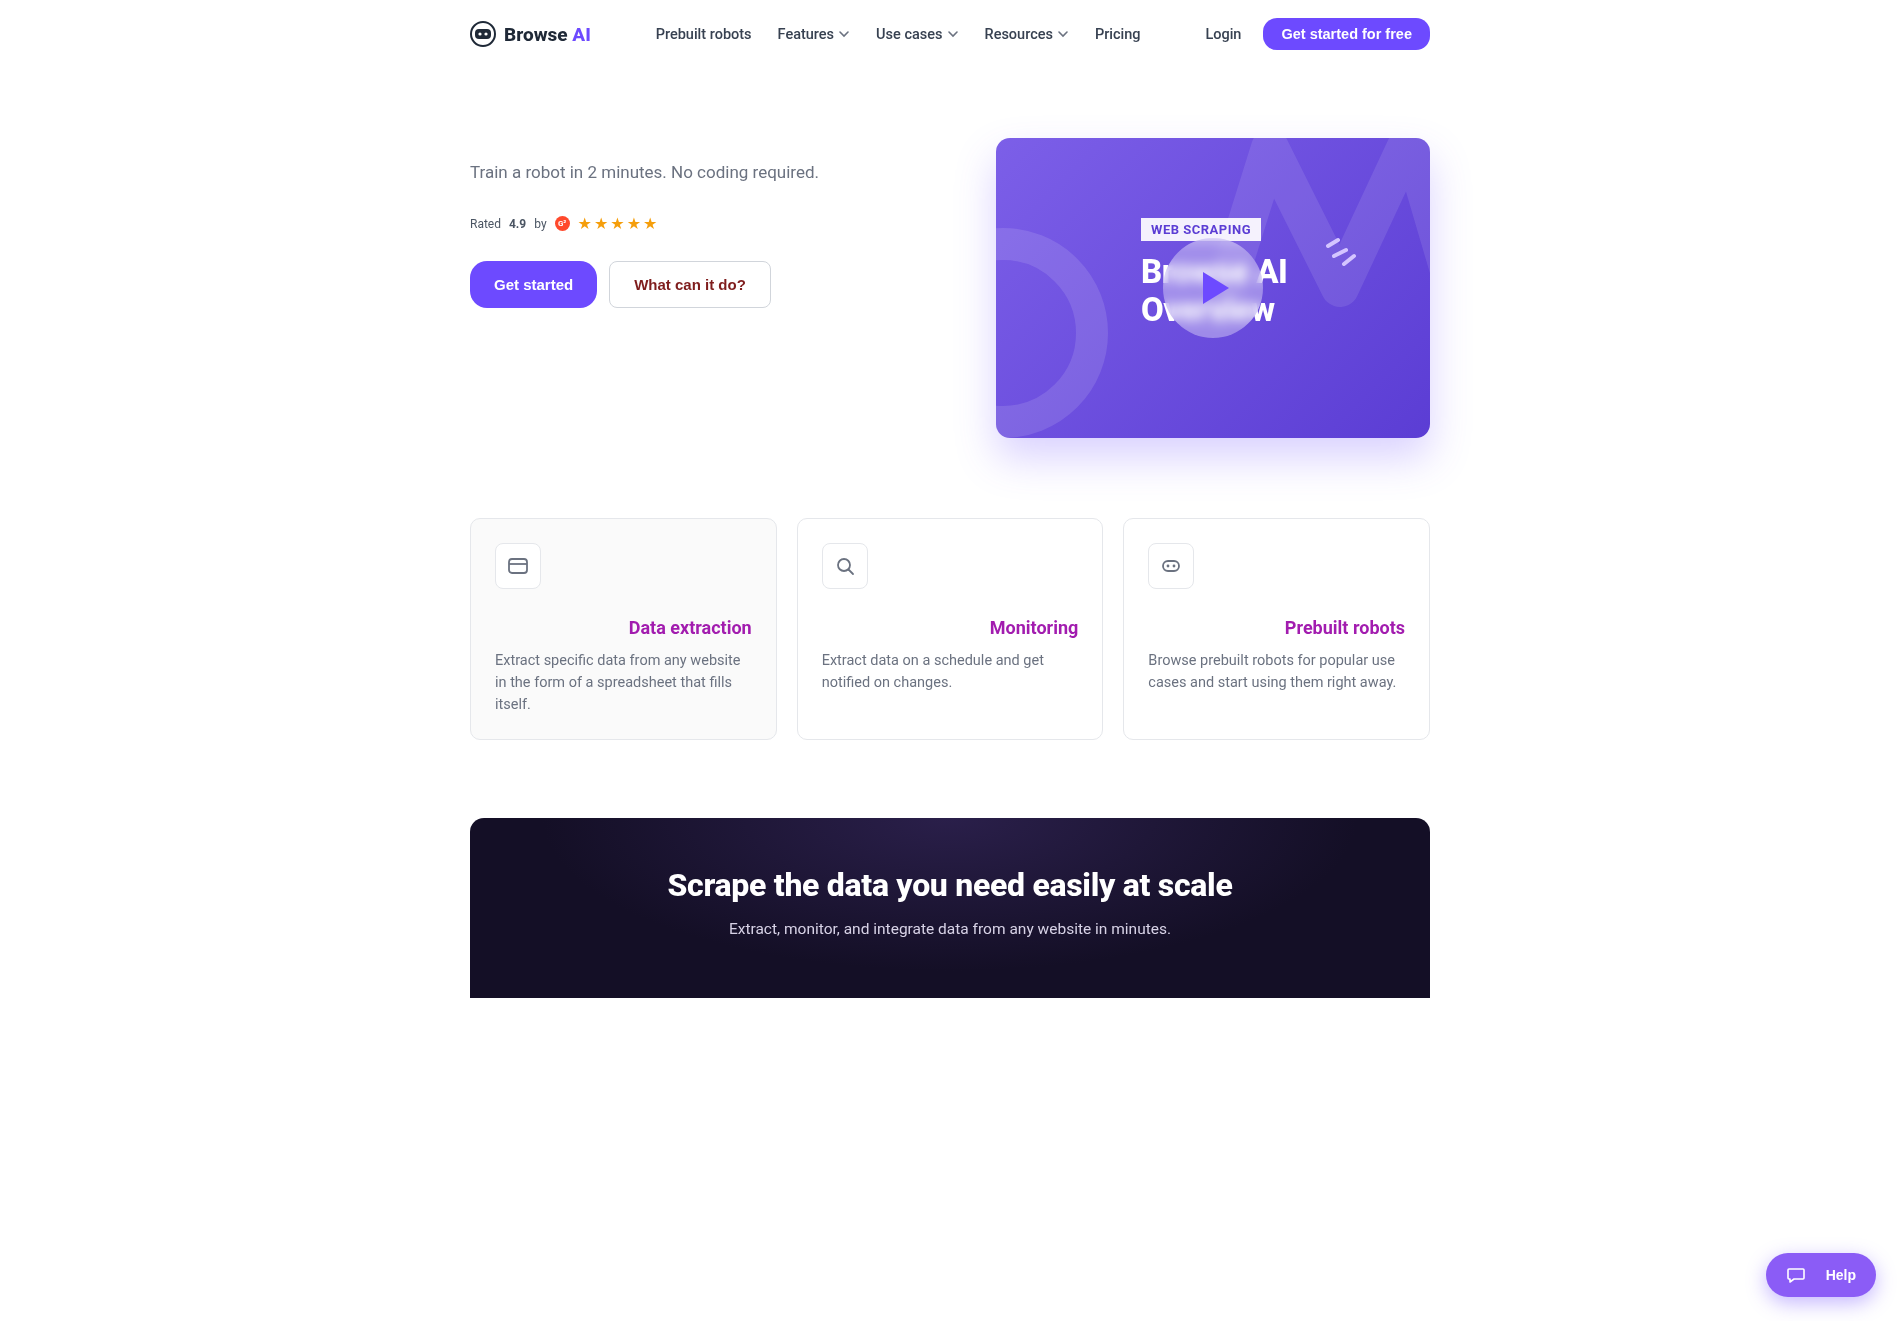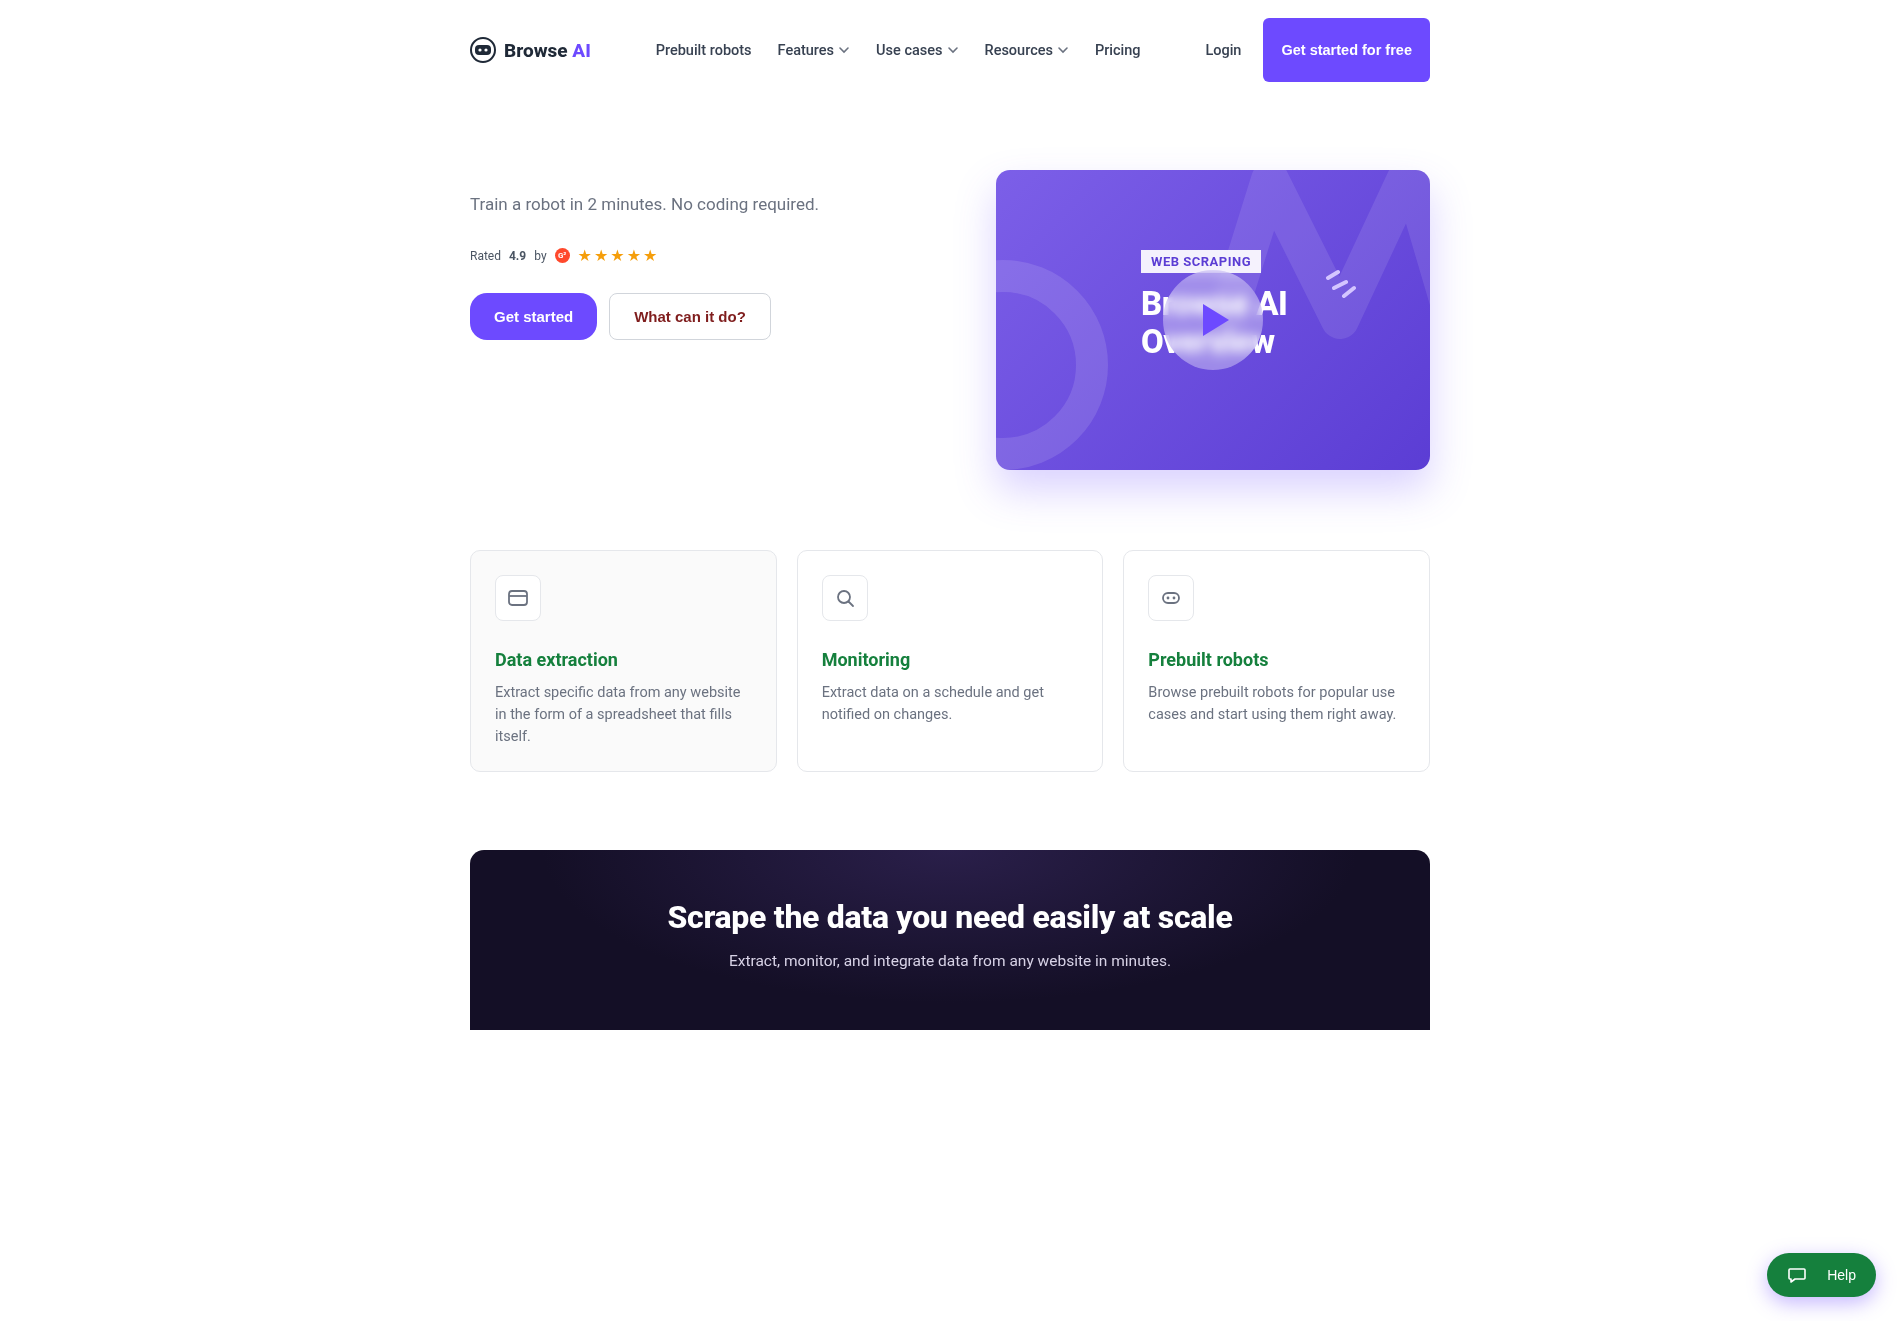--- a/index.html
+++ b/index.html
@@ -12,21 +12,21 @@
 .logo .ai { color: #6d4aff; font-weight: 800; }
 .logo-mark { width: 26px; height: 26px; border: 2px solid #1f2937; border-radius: 50%; display: flex; align-items: center; justify-content: center; }
 .logo-mark svg { display: block; }
 
 .nav { display: flex; align-items: center; gap: 26px; }
 .nav-item { display: flex; align-items: center; gap: 4px; font-size: 14.5px; font-weight: 500; color: #374151; cursor: pointer; }
 .nav-item svg { flex-shrink: 0; }
 
 .header-actions { display: flex; align-items: center; gap: 22px; }
 .login-link { font-size: 14.5px; font-weight: 500; color: #374151; cursor: pointer; }
-.cta-btn { background: #6d4aff; color: #fff; border: none; padding: 24px 18px; border-radius: 6px; font-size: 14.5px; font-weight: 600; cursor: pointer; }
+.cta-btn { background: #6d4aff; color: #fff; border: none; padding: 8px 18px; border-radius: 14px; font-size: 14.5px; font-weight: 600; cursor: pointer; }
 
 
 .hero { display: flex; gap: 50px; padding: 70px 0 50px; align-items: flex-start; }
 .hero-left { flex: 1; }
 .hero-title { font-size: 45px; font-weight: 800; line-height: 1.08; color: #333b49; letter-spacing: -0.5px; }
 .hero-title .accent { color: #6d4aff; }
 .hero-sub { margin-top: 24px; font-size: 17px; color: #6b7280; }
 .rating { display: flex; align-items: center; gap: 8px; margin-top: 32px; font-size: 12px; color: #4b5563; }
 .rating .bold { font-weight: 700; }
 .g2-badge { width: 15px; height: 15px; background: #ff492c; border-radius: 50%; display: inline-flex; align-items: center; justify-content: center; color: #fff; font-size: 8px; font-weight: 700; }
@@ -45,30 +45,30 @@
 .video-title { color: #fff; font-size: 33px; font-weight: 800; margin-top: 12px; line-height: 1.15; letter-spacing: -0.5px; }
 .play-btn { position: absolute; left: 50%; top: 50%; transform: translate(-50%,-50%); width: 100px; height: 100px; background: rgba(255,255,255,0.35); border-radius: 50%; display: flex; align-items: center; justify-content: center; cursor: pointer; backdrop-filter: blur(6px); }
 .play-triangle { width: 0; height: 0; border-left: 26px solid #6d4aff; border-top: 16px solid transparent; border-bottom: 16px solid transparent; margin-left: 6px; }
 .sparkle { position: absolute; right: 68px; top: 94px; }
 
 
 .features { display: flex; gap: 20px; padding: 30px 0 60px; }
 .feature-card { flex: 1; border: 1px solid #e5e7eb; border-radius: 10px; padding: 24px; background: #fff; }
 .feature-card.hover { background: #fafafa; }
 .feature-icon { width: 46px; height: 46px; border: 1px solid #e5e7eb; border-radius: 8px; display: flex; align-items: center; justify-content: center; margin-bottom: 28px; background: #fff; }
-.feature-title { font-size: 18px; font-weight: 700; color: #15803d; margin-bottom: 12px; }
+.feature-title { font-size: 18px; font-weight: 700; color: #a21caf; margin-bottom: 12px; text-align: right; }
 .feature-desc { font-size: 14.5px; color: #6b7280; line-height: 1.5; }
 
 
 .cta-section { background: radial-gradient(ellipse at top, #2a1f4a 0%, #140f26 60%); border-radius: 14px 14px 0 0; padding: 48px 40px 60px; text-align: center; color: #fff; margin-top: 18px; }
 .cta-title { font-size: 32px; font-weight: 800; letter-spacing: -0.3px; }
 .cta-sub { margin-top: 16px; font-size: 15.5px; color: #d7d2e6; }
 
 
-.help-btn { position: fixed; bottom: 24px; right: 24px; background: #15803d; color: #fff; border: none; border-radius: 999px; padding: 12px 20px; display: flex; align-items: center; gap: 20px; font-size: 14px; font-weight: 400; cursor: pointer; box-shadow: 0 6px 20px rgba(109,74,255,0.4); }
+.help-btn { position: fixed; bottom: 24px; right: 24px; background: #8b5cf6; color: #fff; border: none; border-radius: 999px; padding: 12px 20px; display: flex; align-items: center; gap: 20px; font-size: 14px; font-weight: 700; cursor: pointer; box-shadow: 0 6px 20px rgba(109,74,255,0.4); }
 </style>
 </head>
 <body>
 
 <div class="container">
   <div class="header">
     <div class="logo">
       <span class="logo-mark">
         <svg width="16" height="10" viewBox="0 0 16 10">
             <rect x="0" y="0" width="16" height="10" rx="4" fill="#1f2937"></rect>

